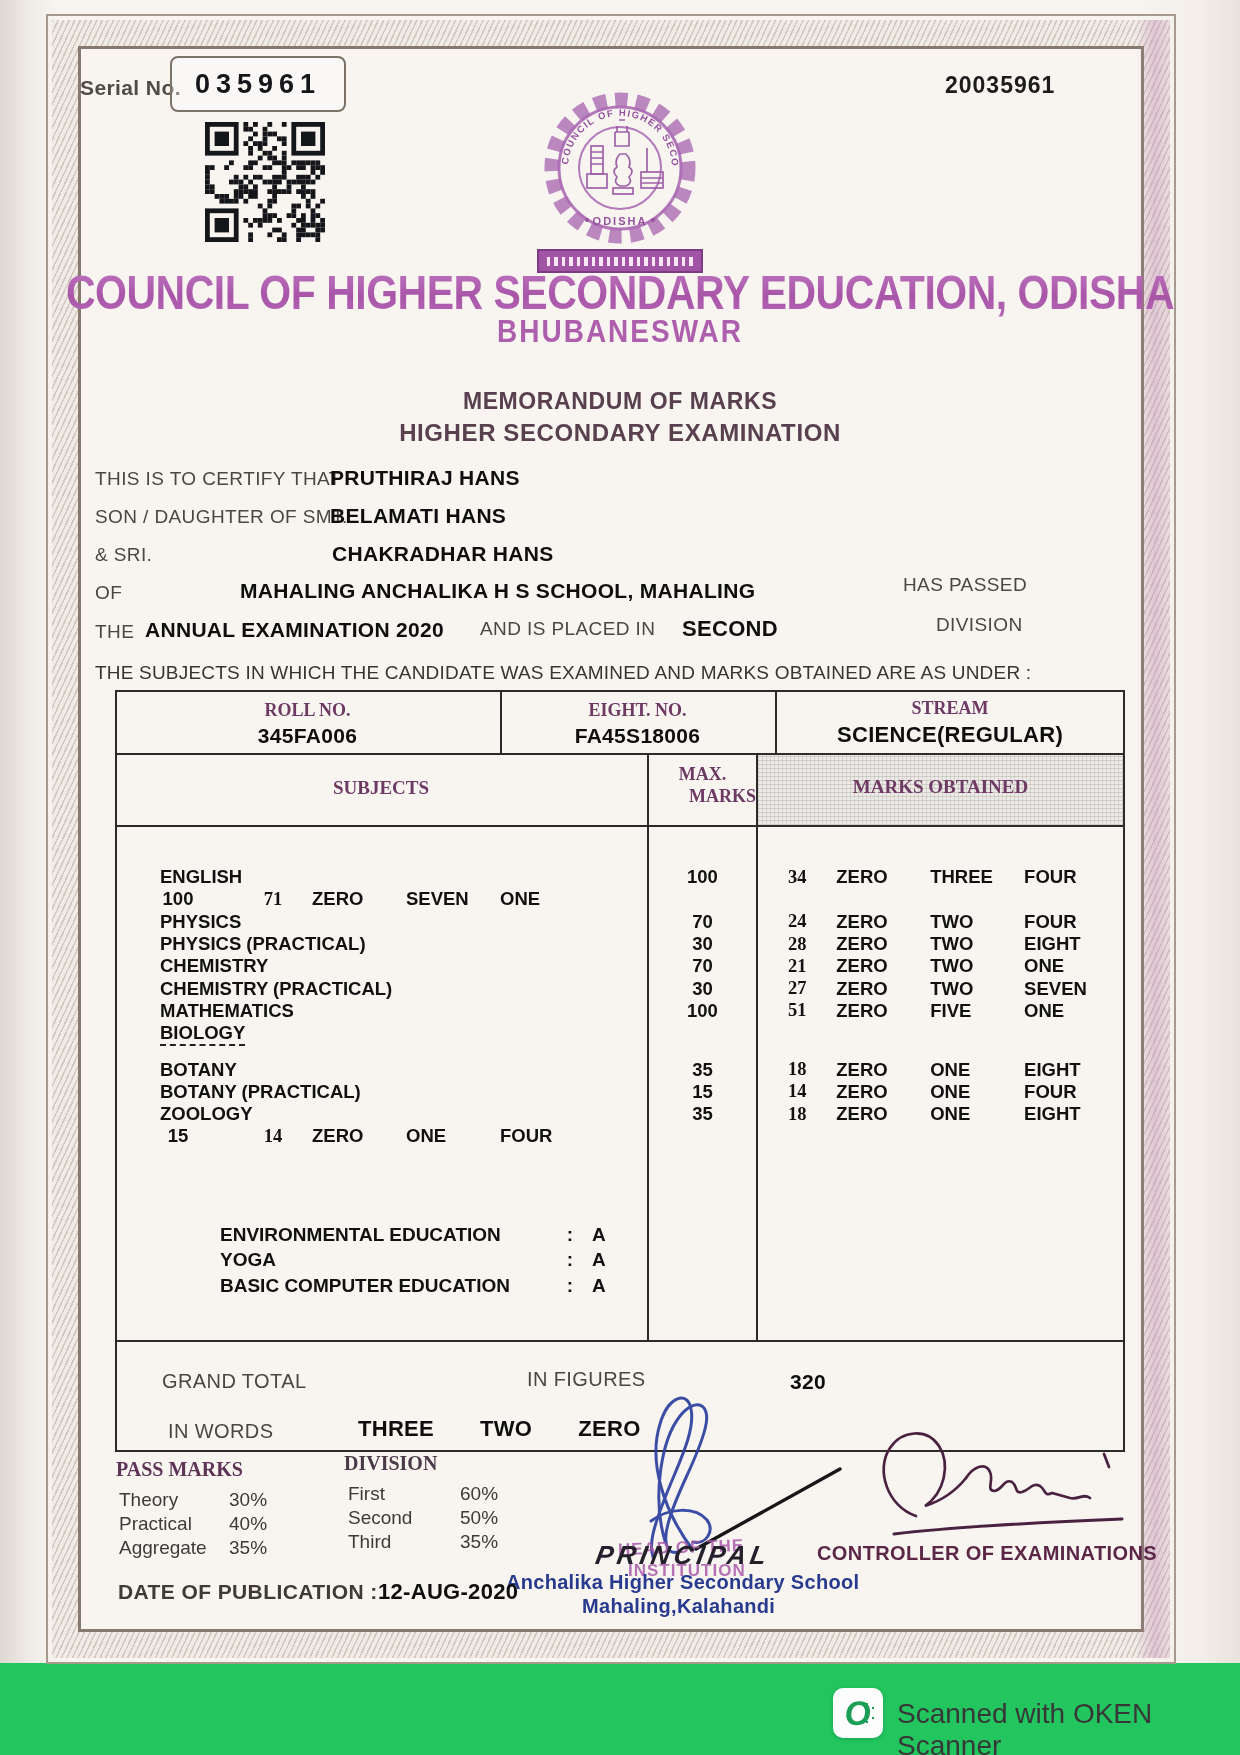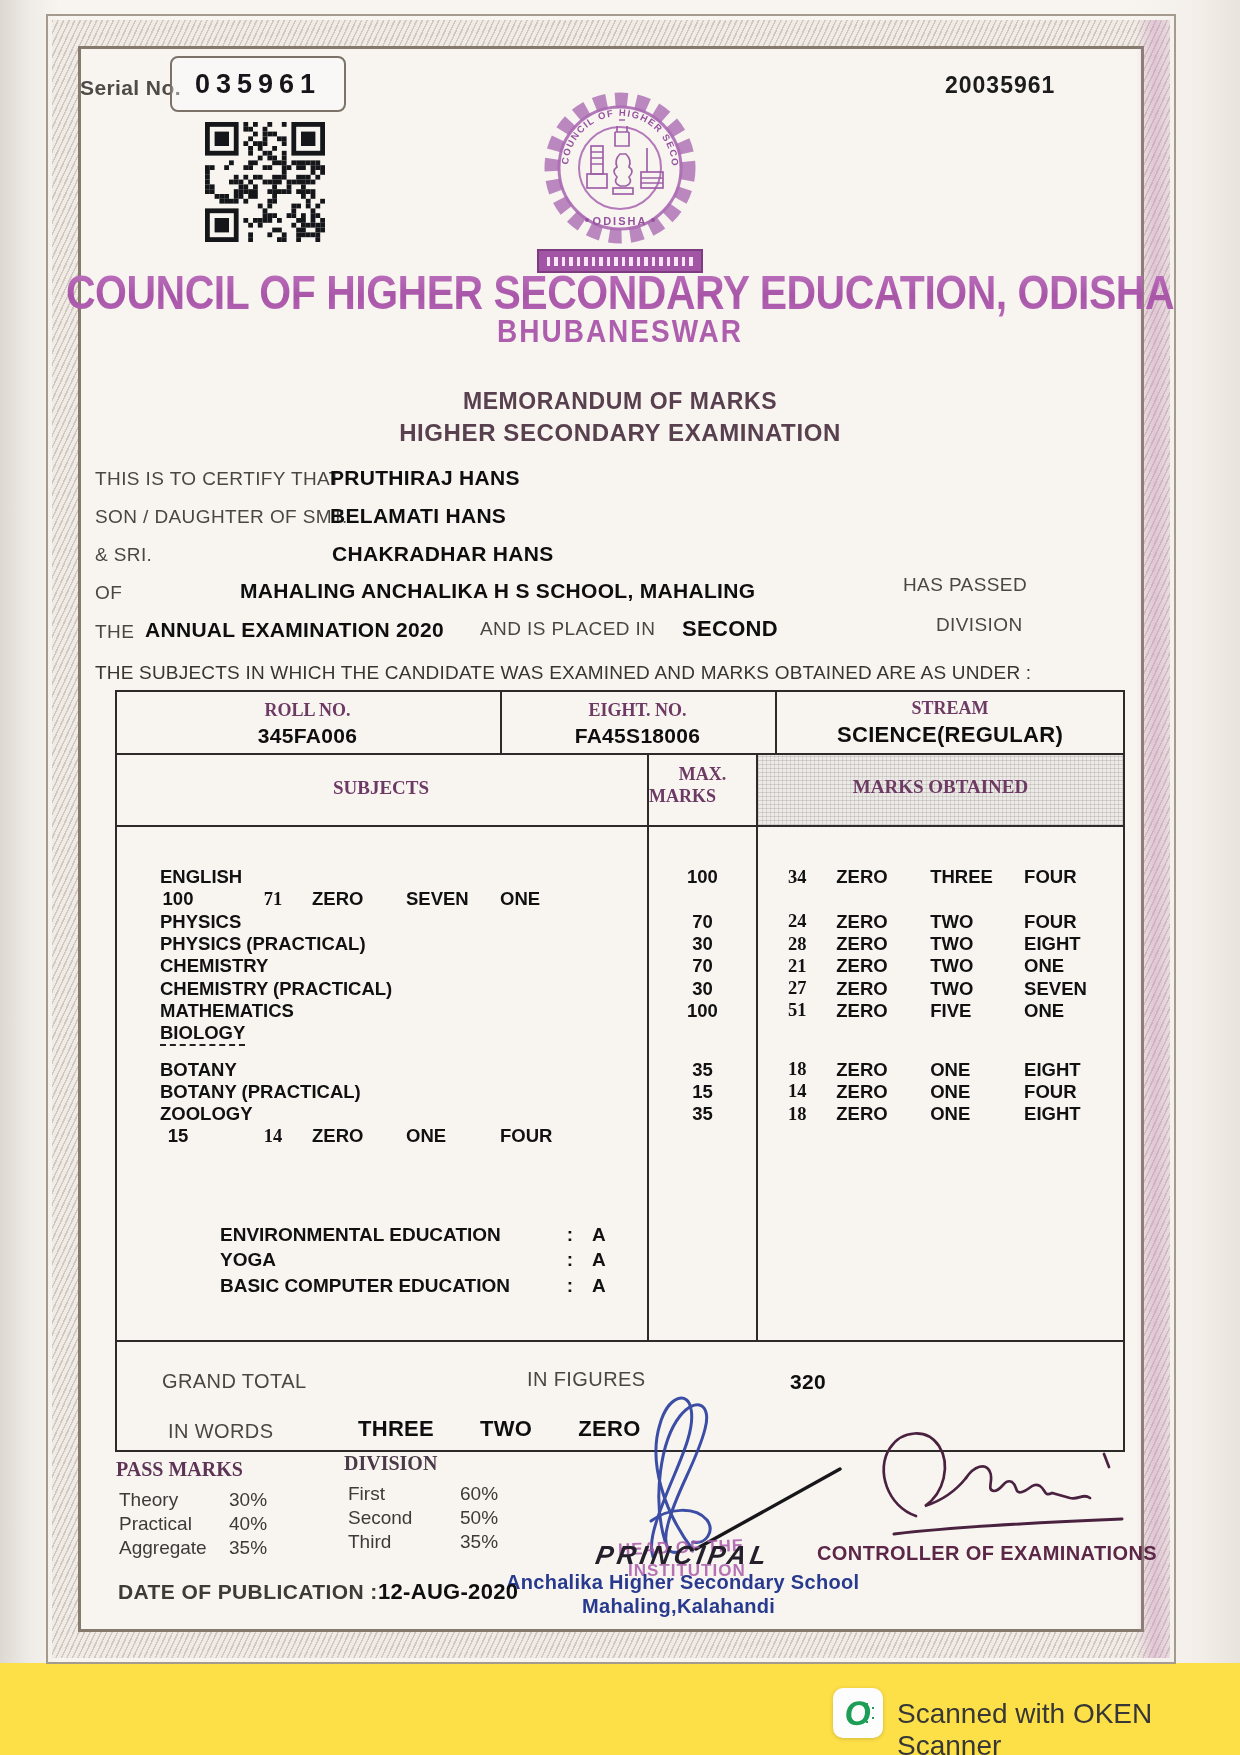--- a/index.html
+++ b/index.html
@@ -1,16 +1,16 @@
 <!DOCTYPE html>
 <html><head>
 <meta charset="utf-8">
 <style>
   html,body{margin:0;padding:0;background:#ffffff;}
-  #scene{position:relative;width:1240px;height:1755px;background:#fde047;overflow:hidden;
+  #scene{position:relative;width:1240px;height:1755px;background:#22c55e;overflow:hidden;
          font-family:"Liberation Sans",sans-serif;}
   
   #sheet{position:absolute;left:0;top:0;width:1240px;height:1663px;
          background:linear-gradient(90deg,#ded8d2 0px,#efebe6 30px,#f8f5f1 60px,#f8f5f1 1130px,#f3eee9 1200px,#e9e3dd 1240px);}
   #sheet .speck{position:absolute;inset:0;opacity:.5;background:
      radial-gradient(1px 1px at 12% 33%, #d9d2c9 40%, transparent 41%),
      radial-gradient(1px 1px at 67% 12%, #d9d2c9 40%, transparent 41%),
      radial-gradient(1px 1px at 41% 76%, #d9d2c9 40%, transparent 41%),
      radial-gradient(1px 1px at 88% 55%, #d9d2c9 40%, transparent 41%);}
   
@@ -366,21 +366,21 @@
 
     <div class="abs purple-h" style="left:115px;top:700px;width:385px;text-align:center;font-size:18px">ROLL NO.</div>
     <div class="abs val" style="left:115px;top:724px;width:385px;text-align:center">345FA006</div>
     <div class="abs purple-h" style="left:500px;top:700px;width:275px;text-align:center;font-size:18px">EIGHT. NO.</div>
     <div class="abs val" style="left:500px;top:724px;width:275px;text-align:center">FA45S18006</div>
     <div class="abs purple-h" style="left:775px;top:698px;width:350px;text-align:center;font-size:18px">STREAM</div>
     <div class="abs val" style="left:775px;top:722px;width:350px;text-align:center;font-size:22px">SCIENCE(REGULAR)</div>
 
     <div class="abs purple-h" style="left:115px;top:777px;width:532px;text-align:center;font-size:19px">SUBJECTS</div>
     <div class="abs purple-h" style="left:649px;top:764px;width:107px;text-align:center;font-size:18px">MAX.</div>
-    <div class="abs purple-h" style="left:649px;top:786px;width:107px;text-align:left;font-size:18px">MARKS</div>
+    <div class="abs purple-h" style="left:649px;top:786px;width:107px;text-align:right;font-size:18px">MARKS</div>
     <div class="abs purple-h" style="left:758px;top:776px;width:365px;text-align:center;font-size:19px">MARKS OBTAINED</div>
 
     <div id="marks-body" class="abs" style="left:122px;top:866px;width:996px">
         <div class="mrow">
           <span class="c-sub"><span>ENGLISH</span></span>
           <span class="c-max">100</span>
           <span class="c-fig">34</span>
           <span class="c-w">ZERO</span>
           <span class="c-w">THREE</span>
           <span class="c-w">FOUR</span>

